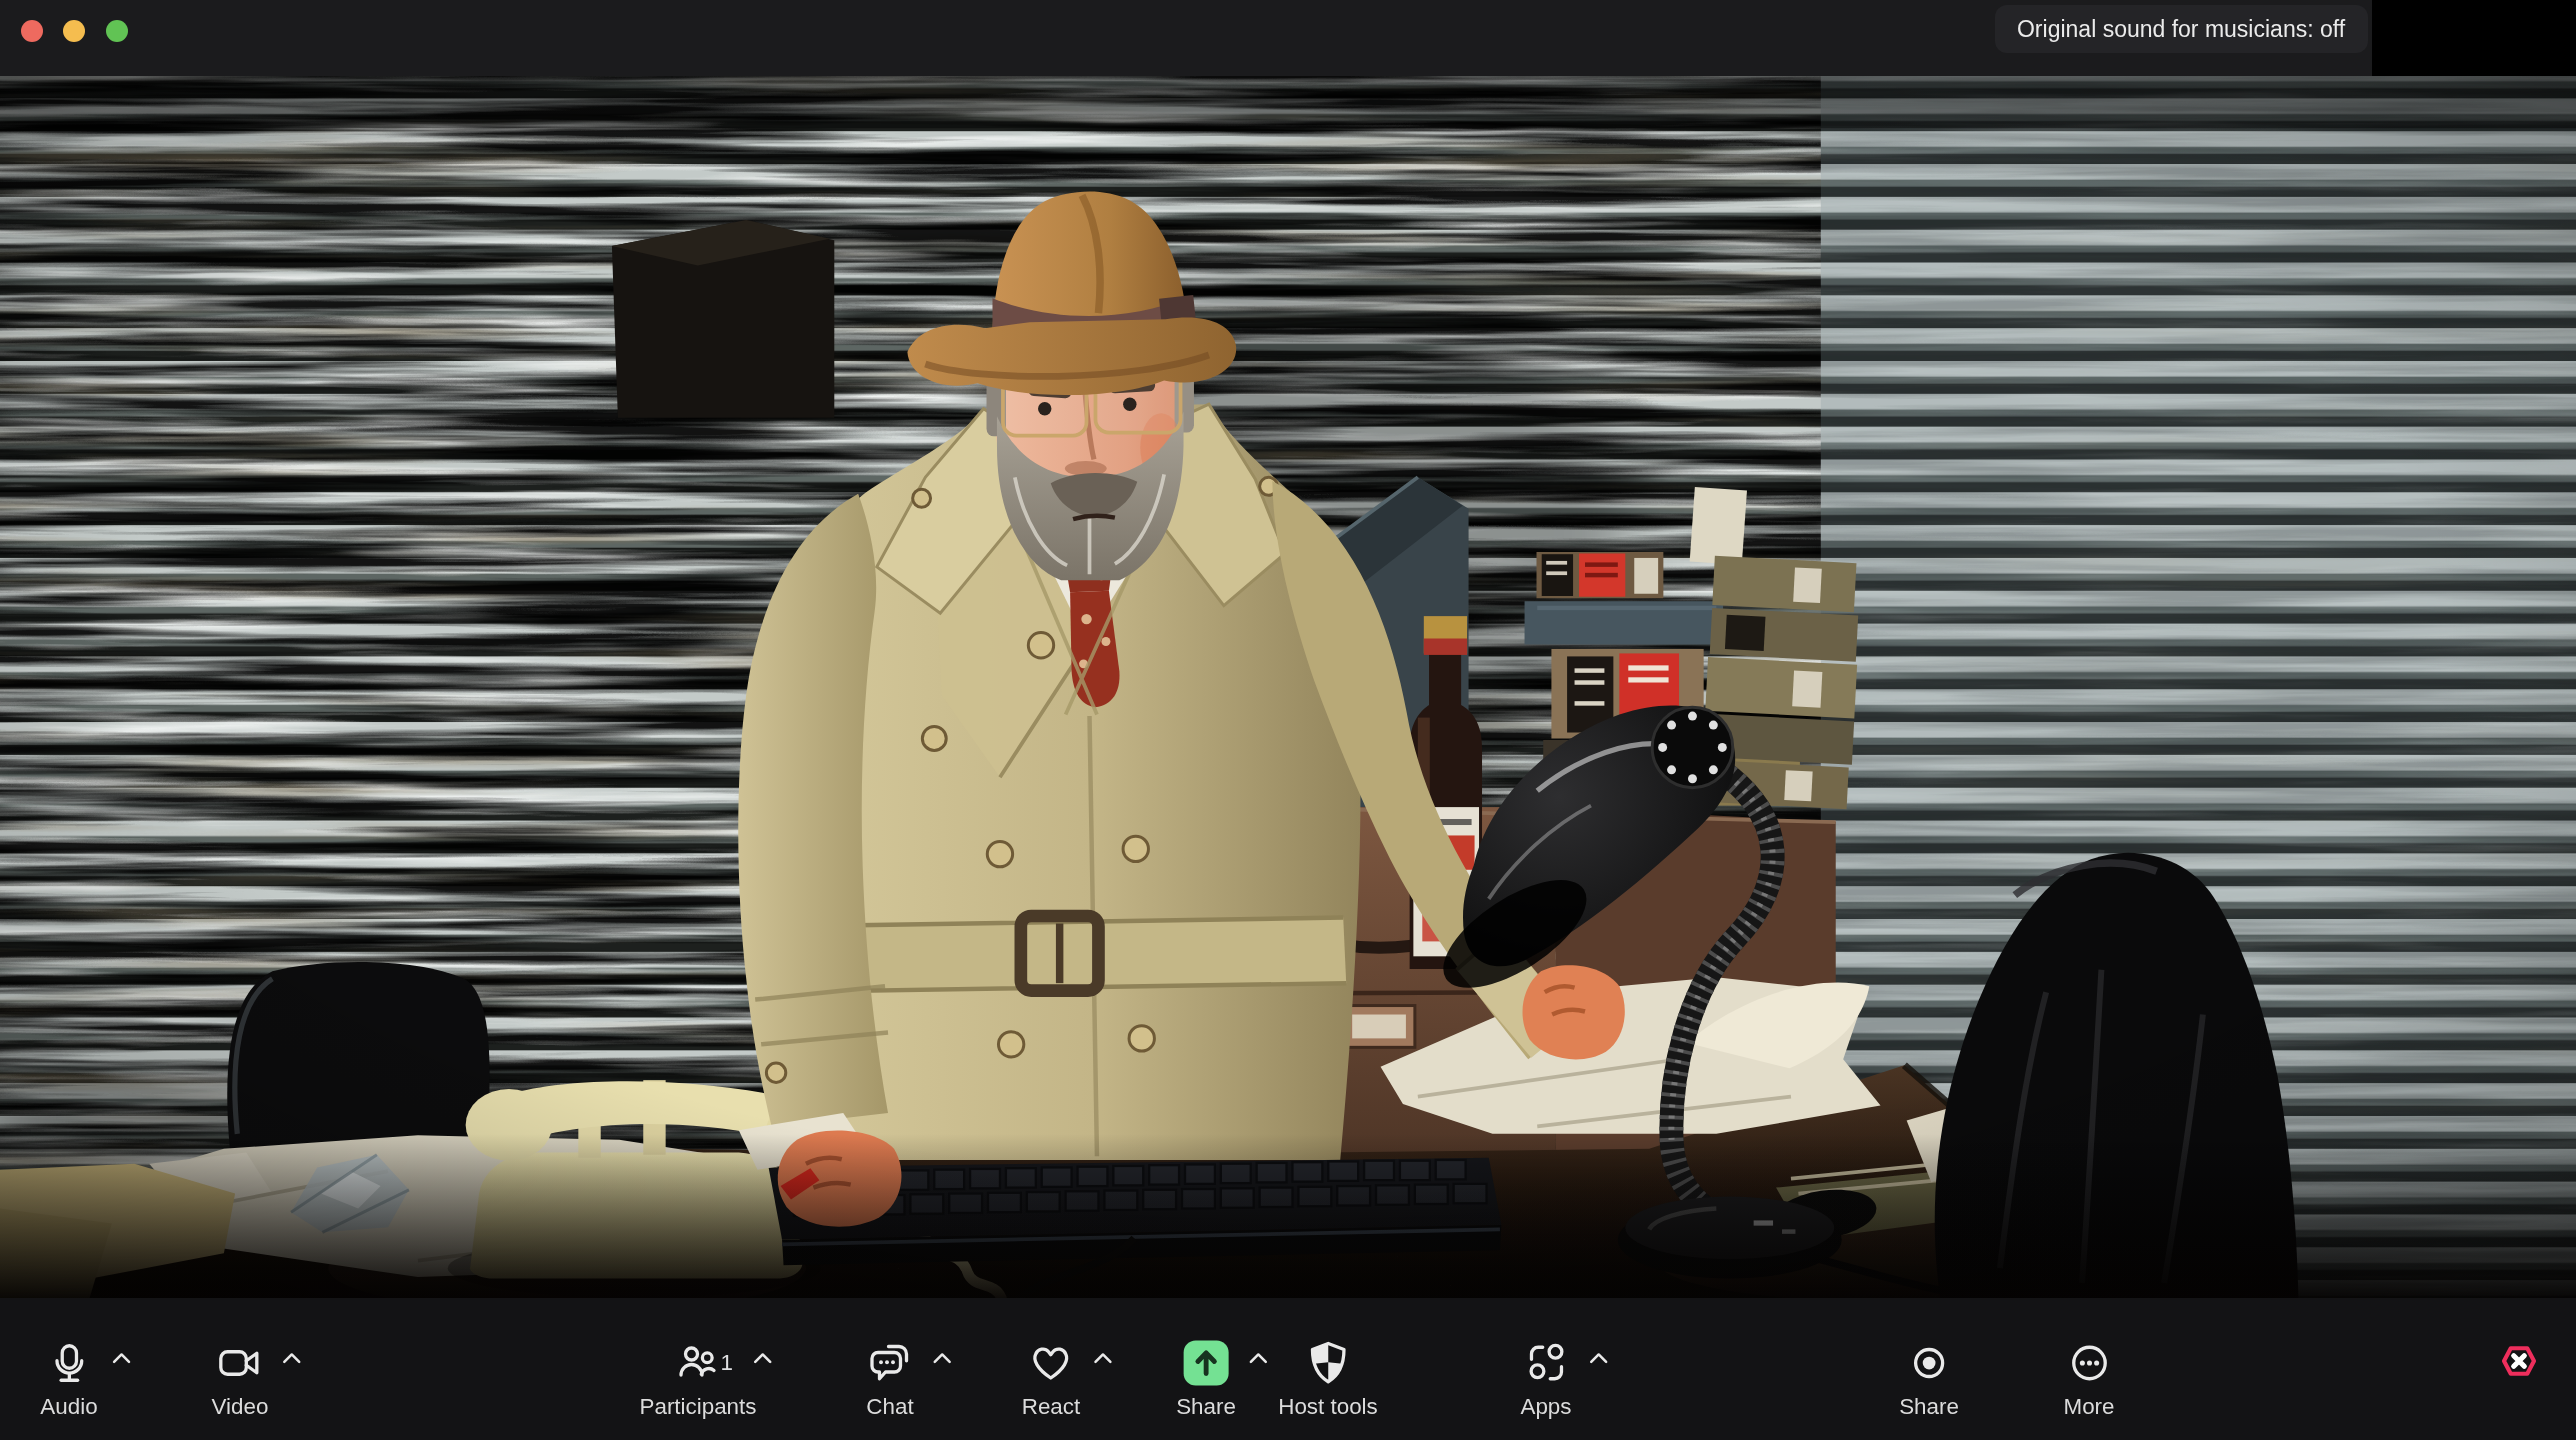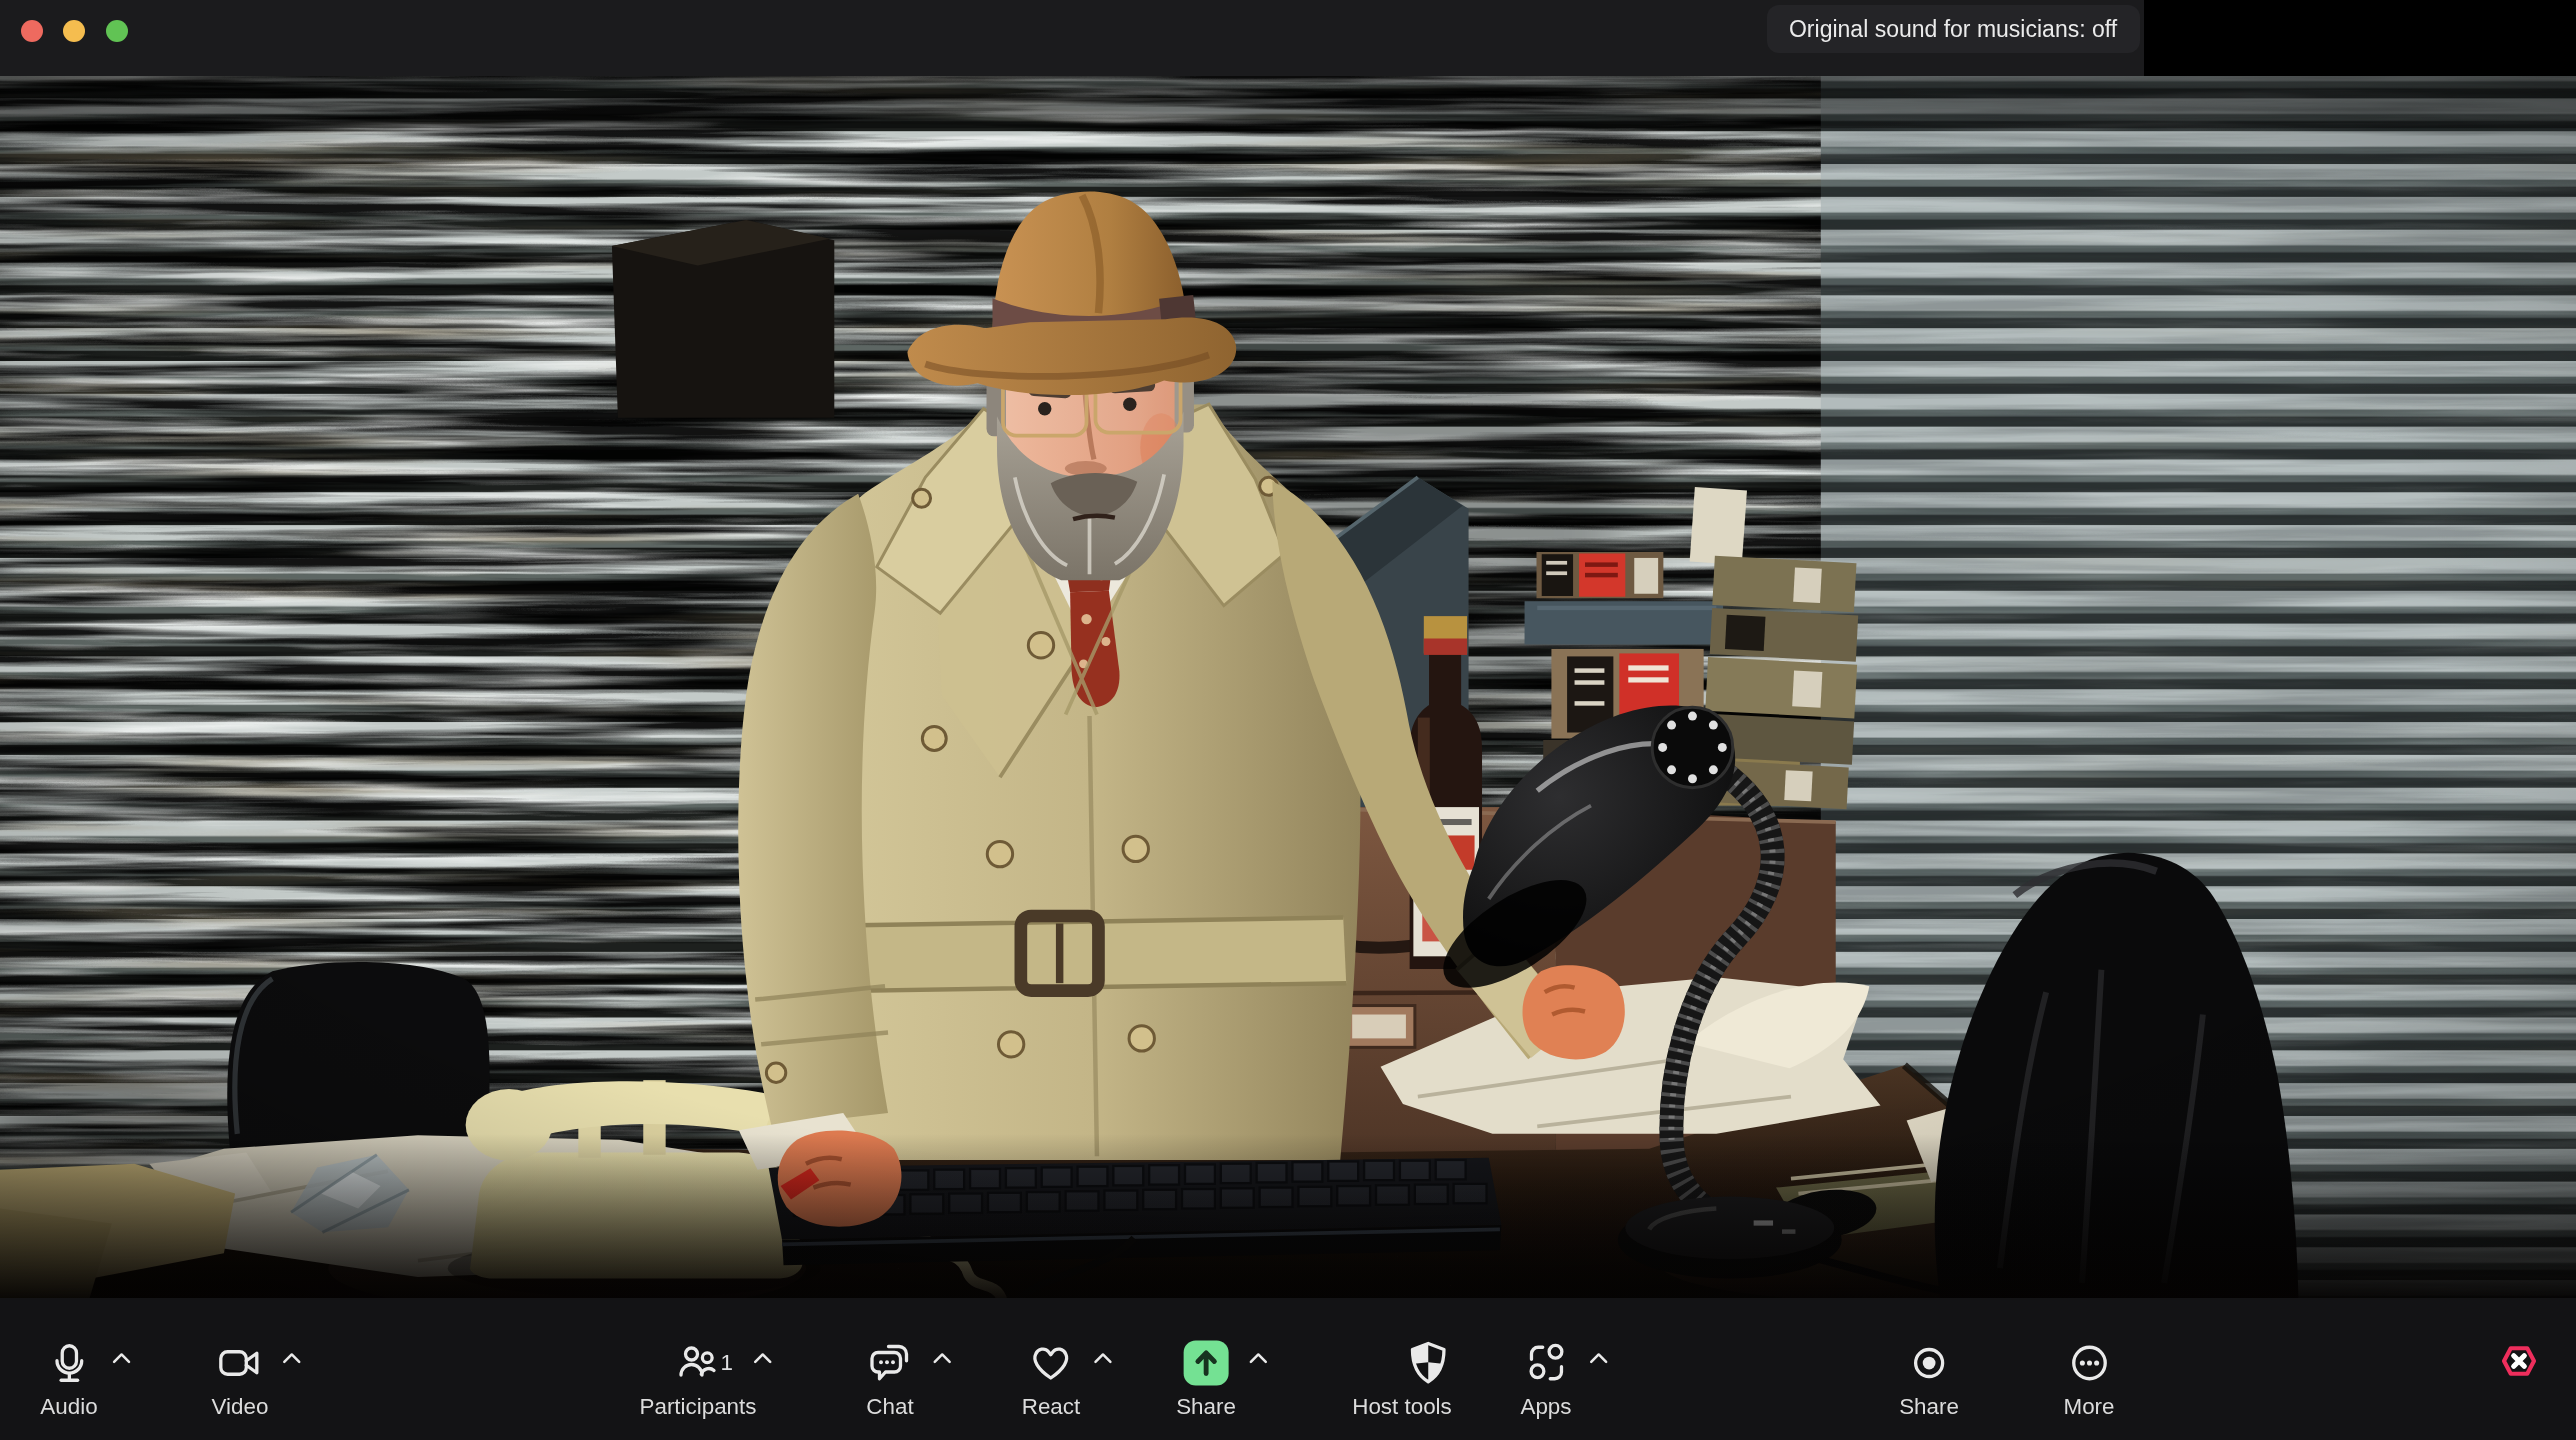--- a/index.html
+++ b/index.html
@@ -1,19 +1,19 @@
 <!DOCTYPE html>
 <html style="font-size:12px"><head>
 <meta charset="utf-8">
 <style>
   html,body{margin:0;padding:0;background:#000;}
   body{width:2576px;height:1440px;position:relative;overflow:hidden;
        font-family:"Liberation Sans",sans-serif;-webkit-font-smoothing:antialiased;}
   
-  .titlebar{position:absolute;left:0;top:0;width:2144px;height:76px;background:#1b1b1d;}
+  .titlebar{position:absolute;left:0;top:0;width:2372px;height:76px;background:#1b1b1d;}
   .tl{position:absolute;top:20px;width:22.4px;height:22.4px;border-radius:50%;}
   .tl.red{left:21px;background:#ee6a5f;}
   .tl.yellow{left:63px;background:#f5bd4f;}
   .tl.green{left:106px;background:#61c354;}
   .status-pill{position:absolute;top:5.2px;right:4.5px;height:48px;line-height:48px;
        padding:0 22.4px;border-radius:12px;background:#242427;color:#ebebeb;font-size:23px;}
   
   .video{position:absolute;left:0;top:76px;width:2576px;height:1222px;background:#050505;}
   .video svg{display:block;width:100%;height:100%;}
   
@@ -517,21 +517,21 @@
         <svg width="48" height="48" viewBox="0 0 64 64">
           <rect x="2" y="2" width="60" height="60" rx="16" fill="#74e193"></rect>
           <path d="M32 46 V20 M21 30 L32 18.5 L43 30" stroke="#17321f" stroke-width="6.5" fill="none" stroke-linecap="round" stroke-linejoin="round"></path>
         </svg>
       </div>
       <span class="tb-chevron" style="left: calc(50% + 41px);"><svg width="22.4" height="16.4" viewBox="0 0 30 22">
           <path d="M5 16 L15 6 L25 16" stroke="#e9e9e9" stroke-width="3.4" fill="none" stroke-linecap="round" stroke-linejoin="round"></path>
         </svg></span>
       <div class="tb-label">Share</div>
     </div>
-    <div class="tb-btn" style="left: 1402px; align-items: flex-end;">
+    <div class="tb-btn" style="left: 1328px;">
       <div class="tb-icon">
         <svg width="48" height="48" viewBox="0 0 64 64">
           <path d="M32 6 L53 14 C53 32 47 48 32 57 C17 48 11 32 11 14 Z" stroke="#e9e9e9" stroke-width="4.4" fill="none" stroke-linecap="round" stroke-linejoin="round"></path>
           <path d="M32 6 L11 14 C11 21 11.6 27 13 33 L32 31 Z" fill="#e9e9e9"></path>
           <path d="M32 31 L51 33 C48 43 42 51 32 57 Z" fill="#e9e9e9"></path>
         </svg>
       </div>
       <div class="tb-label">Host tools</div>
     </div>
     <div class="tb-btn" style="left: 1546px;">

